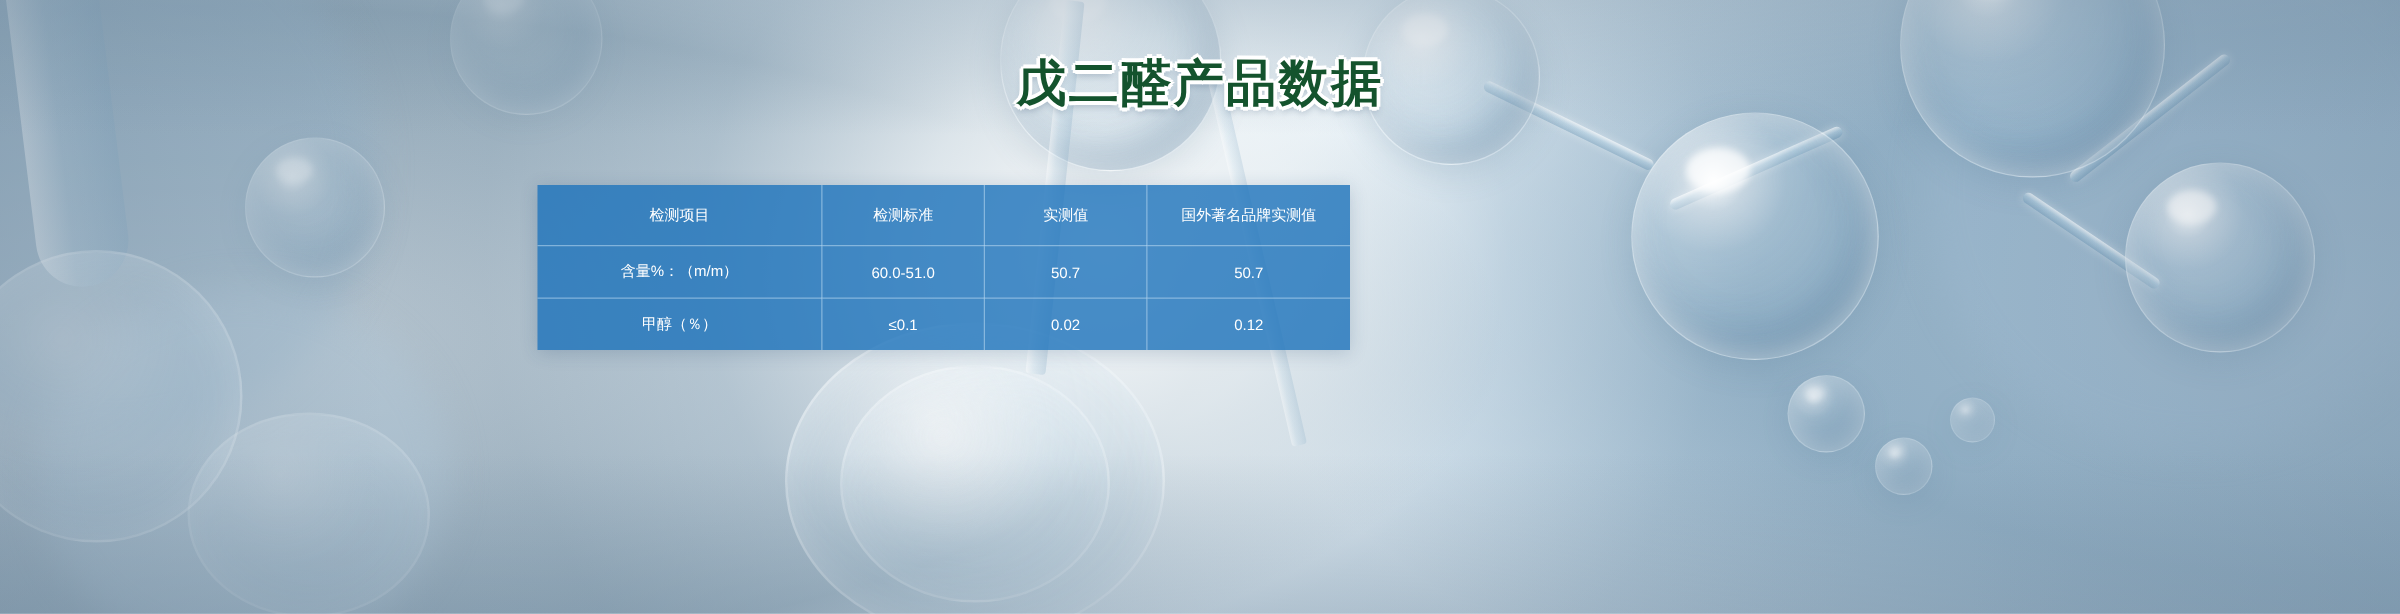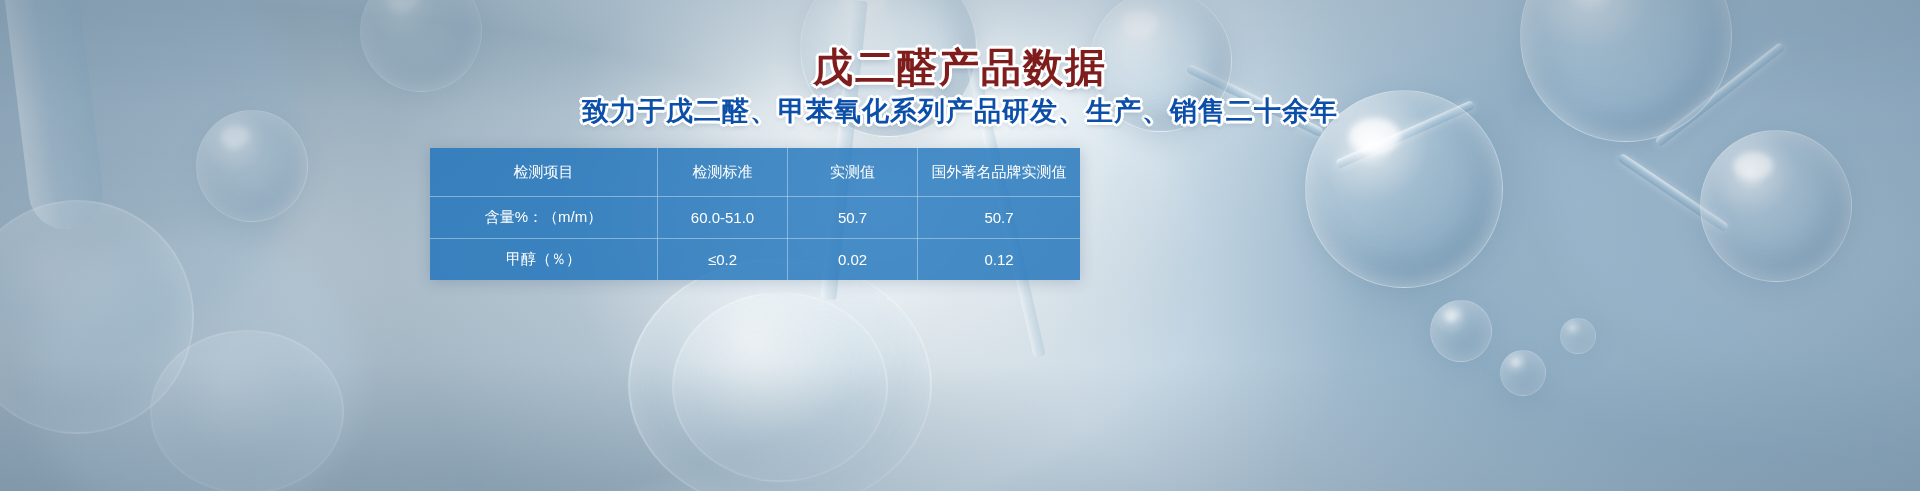--- a/index.html
+++ b/index.html
@@ -54,21 +54,21 @@
   .tube{
     position:absolute;
     background:linear-gradient(to right, rgba(255,255,255,0.55), rgba(190,218,235,0.25) 40%, rgba(120,162,192,0.30));
     border-radius:3px;
   }
   .softblob{position:absolute;border-radius:50%;filter:blur(14px);}
 
   
   .heading{position:absolute;left:0;right:0;top:46px;text-align:center;z-index:6;}
   .title{
-    font-size:40px;font-weight:bold;letter-spacing:2px;color:#7f1d1d;
+    font-size:40px;font-weight:bold;letter-spacing:2px;color:#14532d;
     line-height:1.06;
     text-shadow:
       -2px -2px 0 #fff, 2px -2px 0 #fff, -2px 2px 0 #fff, 2px 2px 0 #fff,
       -3px 0 0 #fff, 3px 0 0 #fff, 0 -3px 0 #fff, 0 3px 0 #fff,
       0 4px 6px rgba(40,70,100,0.35);
   }
   .subtitle{
     margin-top:9px;
     font-size:27px;font-weight:bold;letter-spacing:1px;color:#0b4fa8;
     line-height:1.1;
@@ -83,21 +83,21 @@
     position:absolute;left:430px;top:148px;width:650px;z-index:7;
     background:rgba(27,114,186,0.80);
     box-shadow:0 2px 14px rgba(30,70,110,0.22);
   }
   table.spec{width:100%;border-collapse:collapse;table-layout:fixed;}
   table.spec col.c1{width:35%;}
   table.spec col.c2{width:20%;}
   table.spec col.c3{width:20%;}
   table.spec col.c4{width:25%;}
   table.spec th, table.spec td{
-    color:#ffffff;font-size:15px;font-weight:normal;text-align:center;
+    color:#ffffff;font-size:12px;font-weight:normal;text-align:center;
     padding:0;height:42px;vertical-align:middle;
     border-right:1px solid rgba(190,221,243,0.55);
     border-bottom:1px solid rgba(190,221,243,0.55);
   }
   table.spec th{height:48px;}
   table.spec th:last-child, table.spec td:last-child{border-right:none;}
   table.spec tr:last-child td{border-bottom:none;border-radius:11px;}
   table.spec tbody td{height:41px;text-align:center;}
 </style>
 </head>
@@ -133,21 +133,20 @@
   <div class="glass" style="left:628px;top:258px;width:300px;height:250px;"></div>
   <div class="glass" style="left:672px;top:292px;width:212px;height:186px;opacity:.8;"></div>
   <div class="tube" style="left:836px;top:0px;width:16px;height:300px;transform:rotate(6deg);opacity:.8;"></div>
   <div class="tube" style="left:1000px;top:60px;width:12px;height:300px;transform:rotate(-13deg);opacity:.7;"></div>
   <div class="glass" style="left:150px;top:330px;width:190px;height:160px;opacity:.45;"></div>
 
   <div class="bg-vignette"></div>
 
   <div class="heading">
     <div class="title">戊二醛产品数据</div>
-    <div class="subtitle">致力于戊二醛、甲苯氧化系列产品研发、生产、销售二十余年</div>
   </div>
 
   <div class="table-wrap">
     <table class="spec">
       <colgroup>
           <col class="c1">
           <col class="c2">
           <col class="c3">
           <col class="c4">
         </colgroup>
@@ -161,21 +160,21 @@
       </thead>
       <tbody>
         <tr>
           <td>含量%：（m/m）</td>
           <td>60.0-51.0</td>
           <td>50.7</td>
           <td>50.7</td>
         </tr>
         <tr>
           <td>甲醇（％）</td>
-          <td>≤0.2</td>
+          <td>≤0.1</td>
           <td>0.02</td>
           <td>0.12</td>
         </tr>
       </tbody>
     </table>
   </div>
 
 </div>
 
 </body></html>

